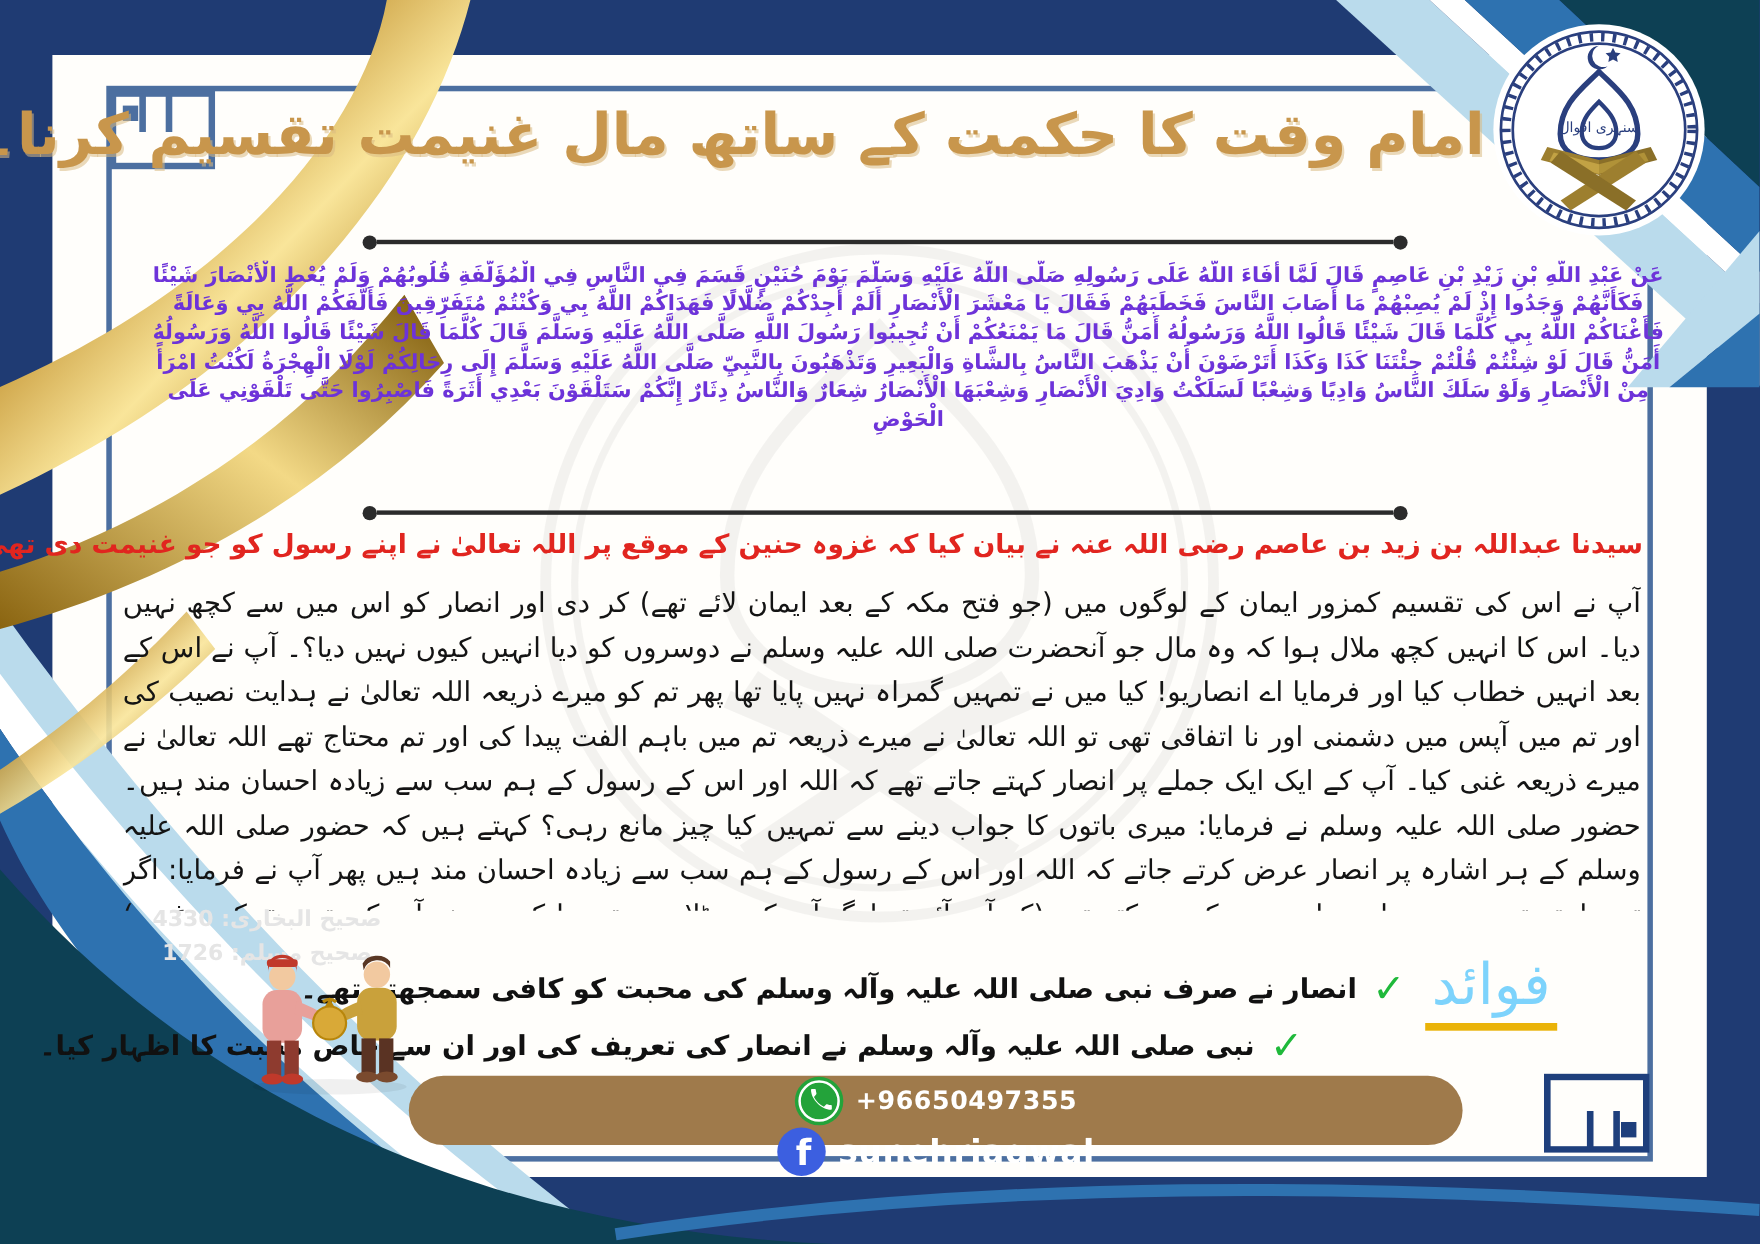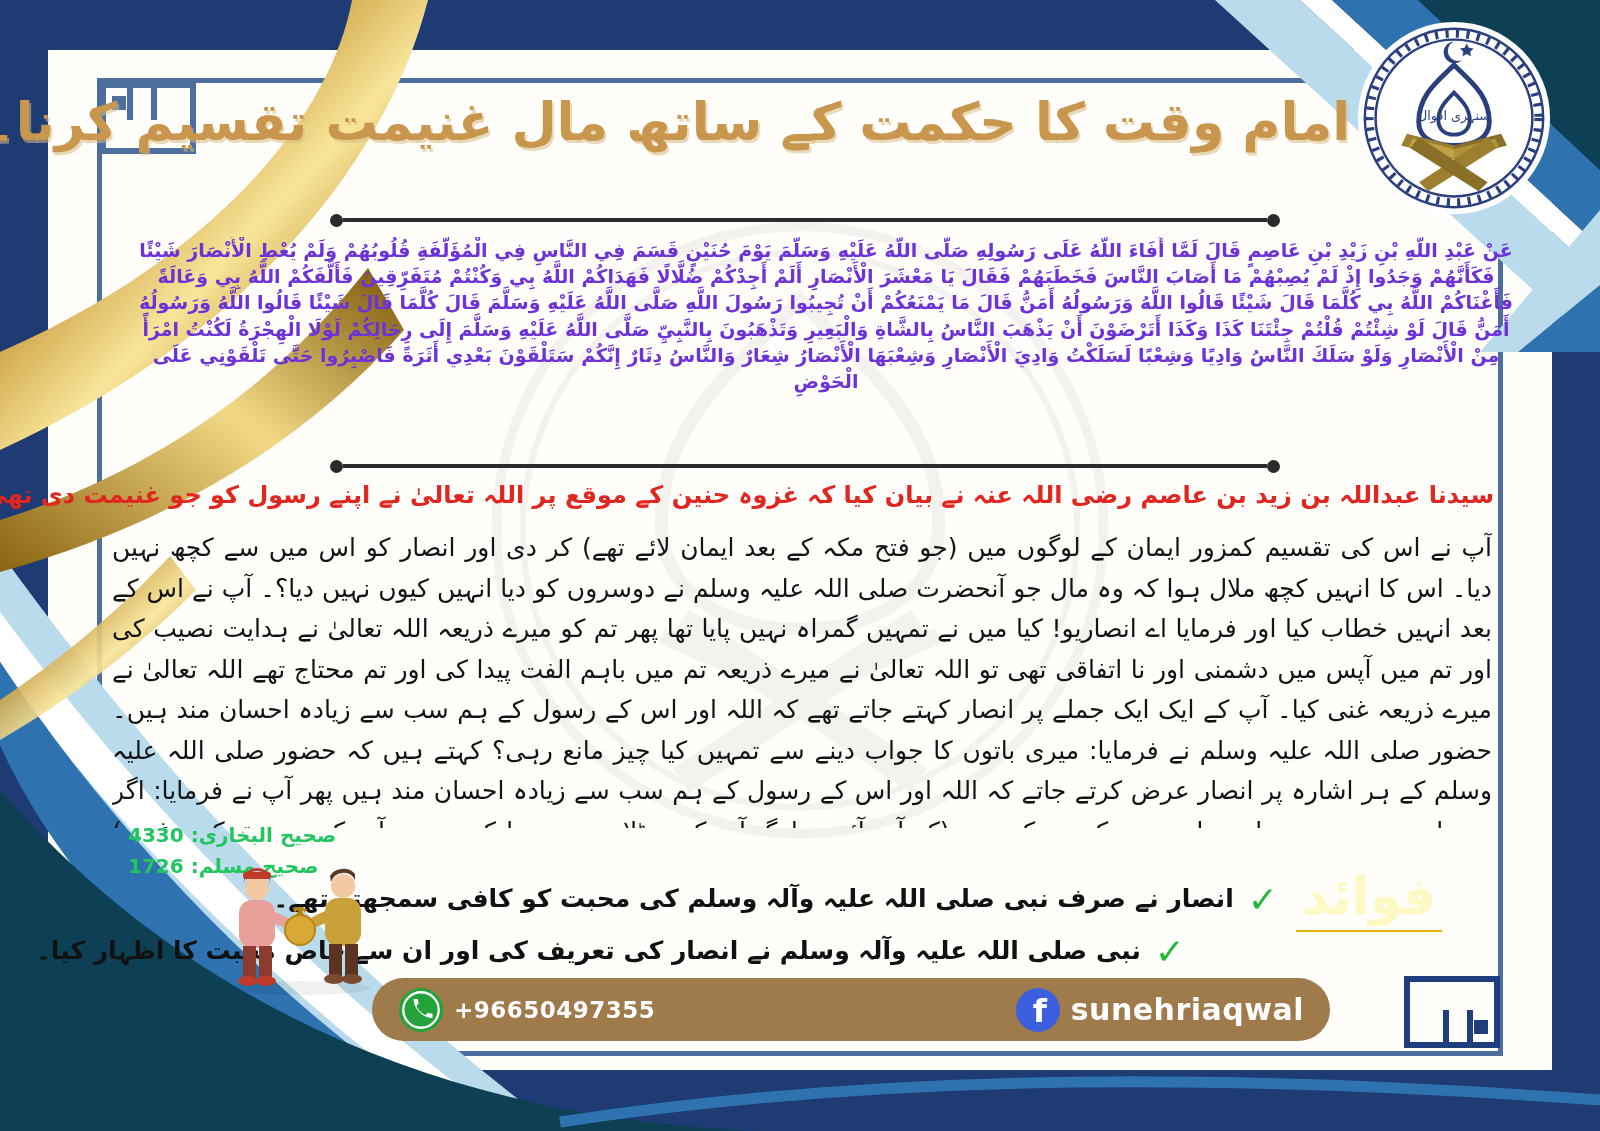--- a/index.html
+++ b/index.html
@@ -42,38 +42,38 @@
   .urdu-heading{
     left:110px;top:481px;width:1384px;direction:rtl;text-align:center;
     font-size:24px;font-weight:bold;color:#e1251f;white-space:nowrap;
   }
   .urdu-body{
     left:112px;top:528px;width:1380px;height:300px;overflow:hidden;
     direction:rtl;text-align:justify;text-align-last:center;
     font-size:25px;line-height:1.62;color:#141414;
   }
   .refs{
-    left:128px;top:820px;width:230px;direction:rtl;text-align:left;
-    font-size:20px;font-weight:bold;color:#22c55e;line-height:1.55;
+    left:128px;top:820px;width:230px;direction:rtl;text-align:center;
+    font-size:20px;font-weight:bold;color:#e5e5e5;line-height:1.55;
   }
   .benefits-title{
     left:1296px;top:866px;direction:rtl;
-    font-size:52px;font-weight:bold;color:#fef9c3;
-    border-bottom:2px solid #eab308;padding:0 6px 4px 6px;
+    font-size:52px;font-weight:normal;color:#7dd3fc;
+    border-bottom:7px solid #eab308;padding:0 6px 4px 6px;
   }
   .bullet{display:flex;direction:rtl;align-items:flex-start;gap:14px;}
   .bullet .check{font-size:36px;line-height:1;color:#1fb93a;font-weight:bold;transform:translateY(-2px);}
   .bullet .btext{font-size:25px;font-weight:bold;color:#111;white-space:nowrap;}
   .b1{right:322px;top:884px;}
   .b2{right:415px;top:936px;}
   .illus{left:210px;top:856px;width:180px;height:142px;z-index:6;}
   
   .socialbar{
     left:372px;top:978px;width:958px;height:63px;background:#9f7a4b;border-radius:34px;
-    display:flex;flex-direction:row;align-items:center;justify-content:space-between;
+    display:flex;flex-direction:column;align-items:center;justify-content:space-between;
     direction:ltr;padding:0 26px;box-sizing:border-box;z-index:6;
   }
   .sitem{display:flex;align-items:center;gap:10px;}
   .sicon{width:46px;height:46px;display:block;}
   .slabel{color:#fff;font-weight:bold;font-size:23px;letter-spacing:.5px;white-space:nowrap;}
   .slabel.big{font-size:30px;}
 </style>
 </head>
 <body>
 

